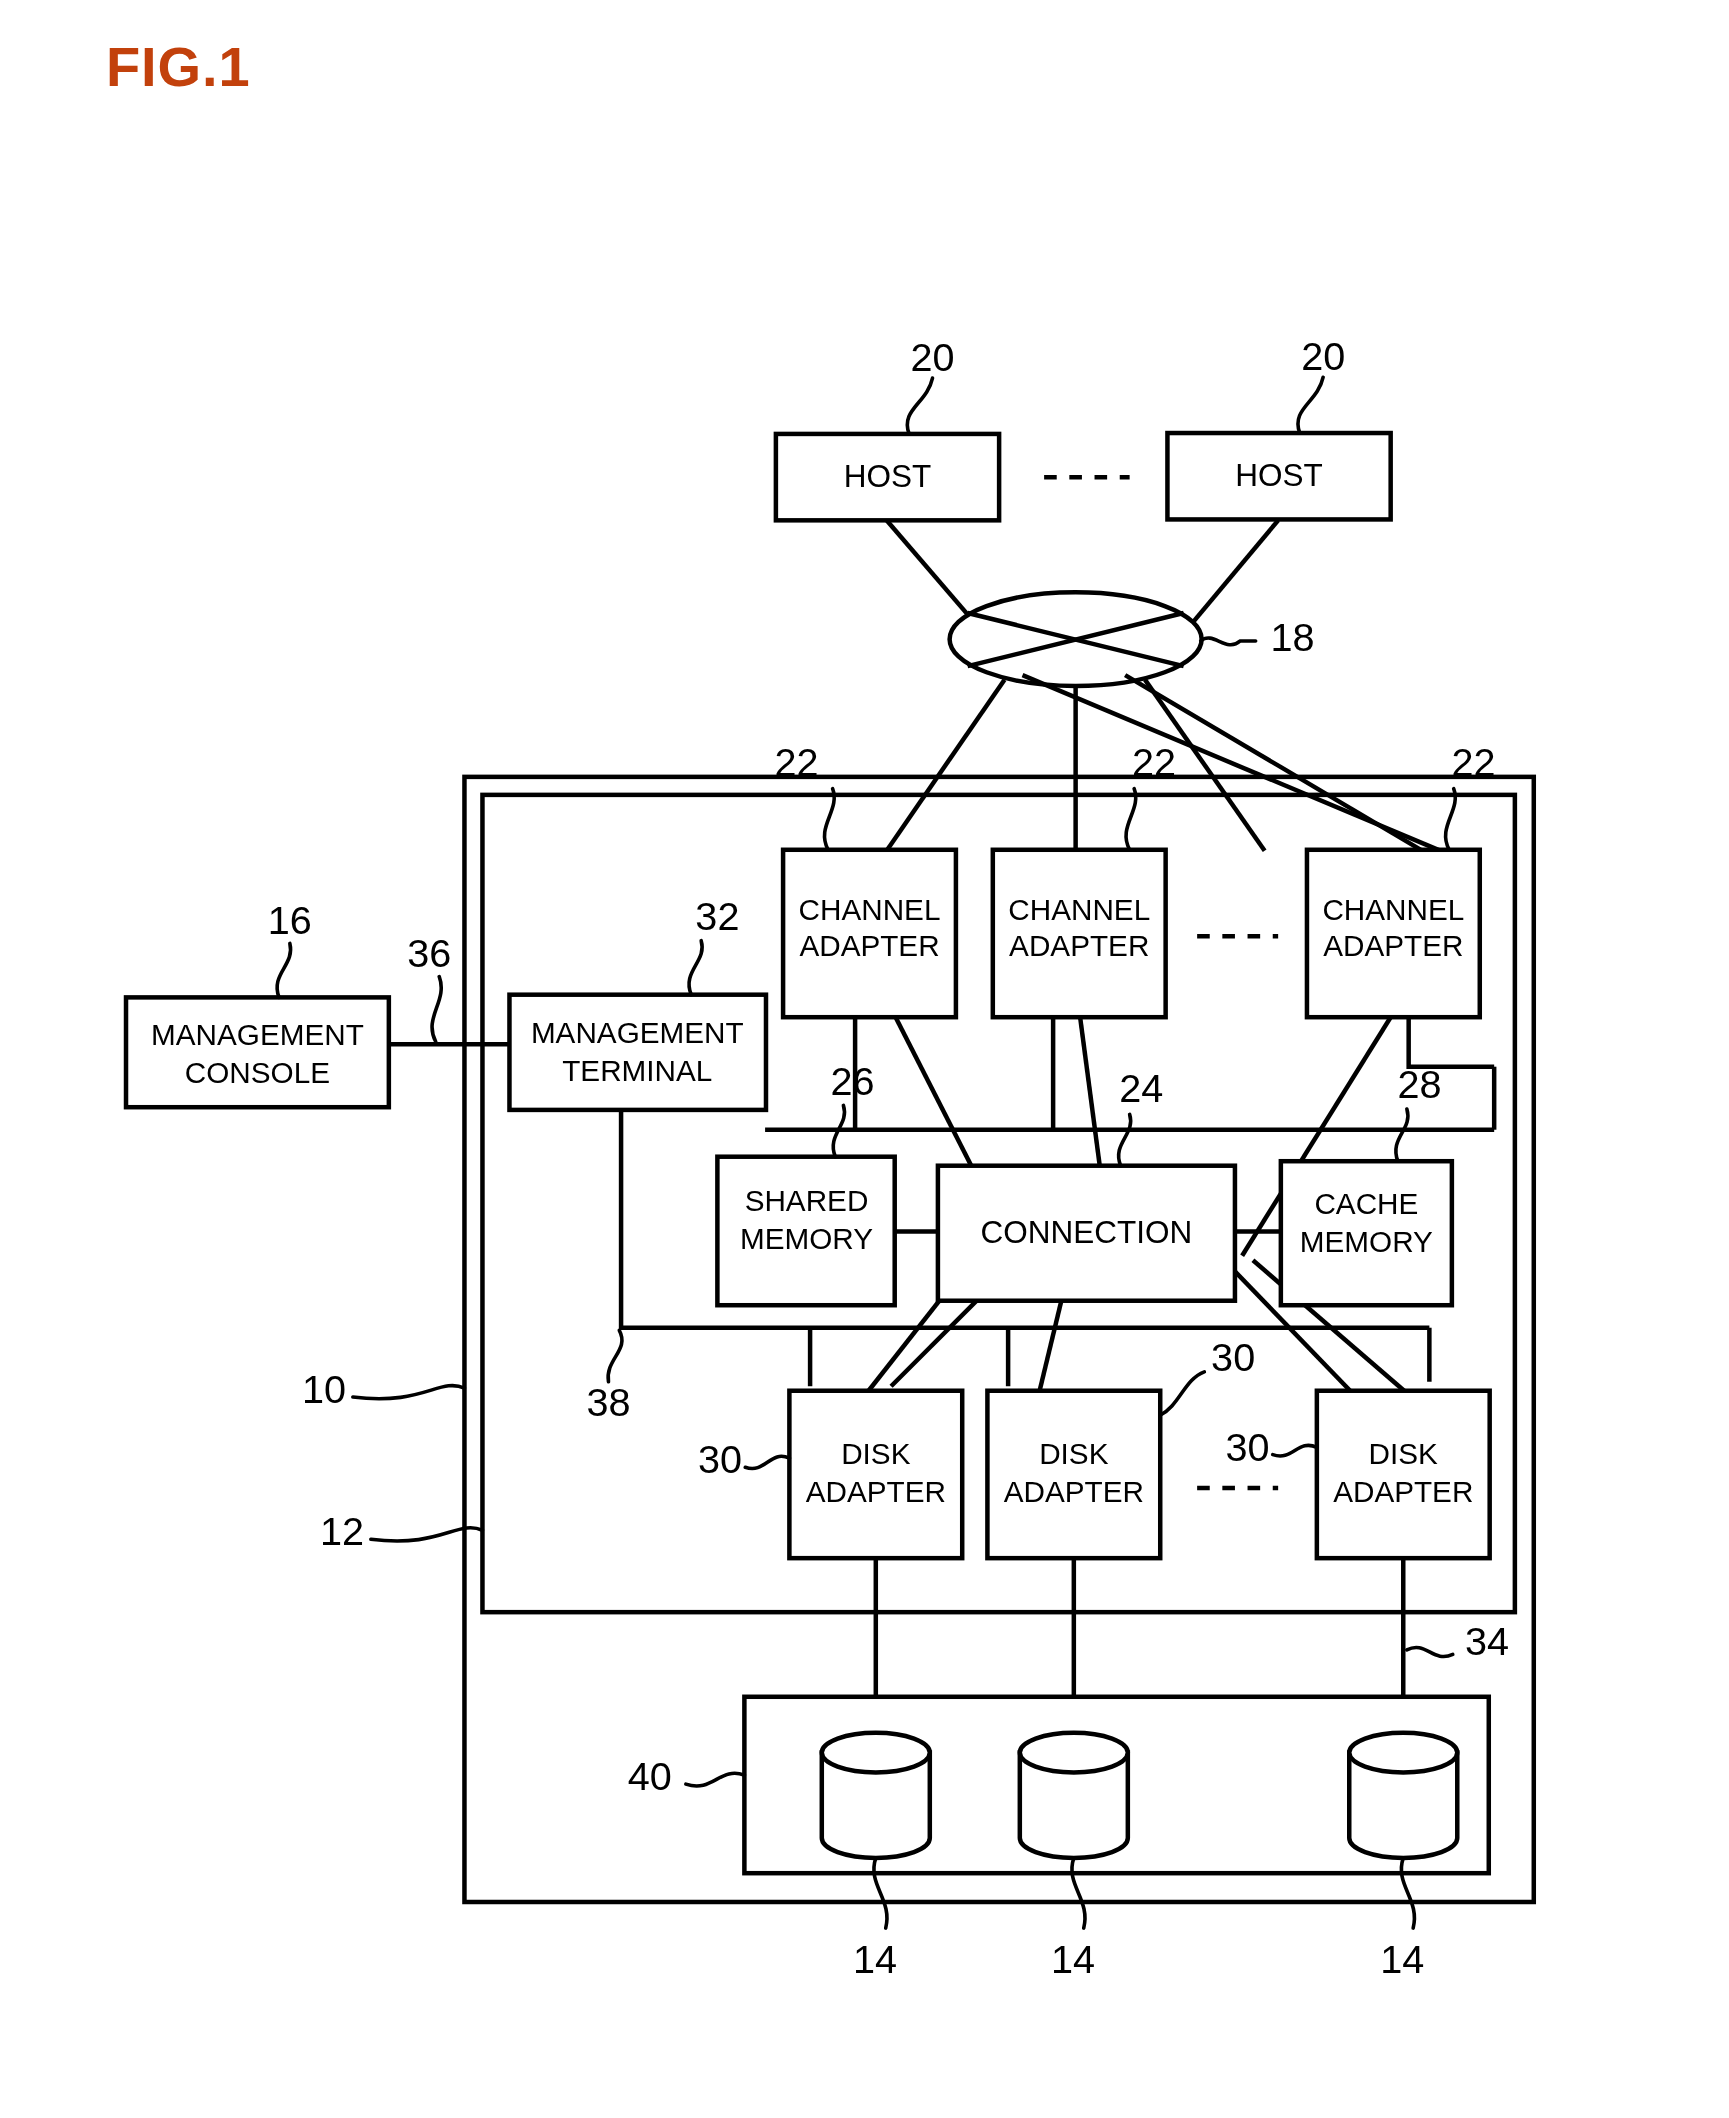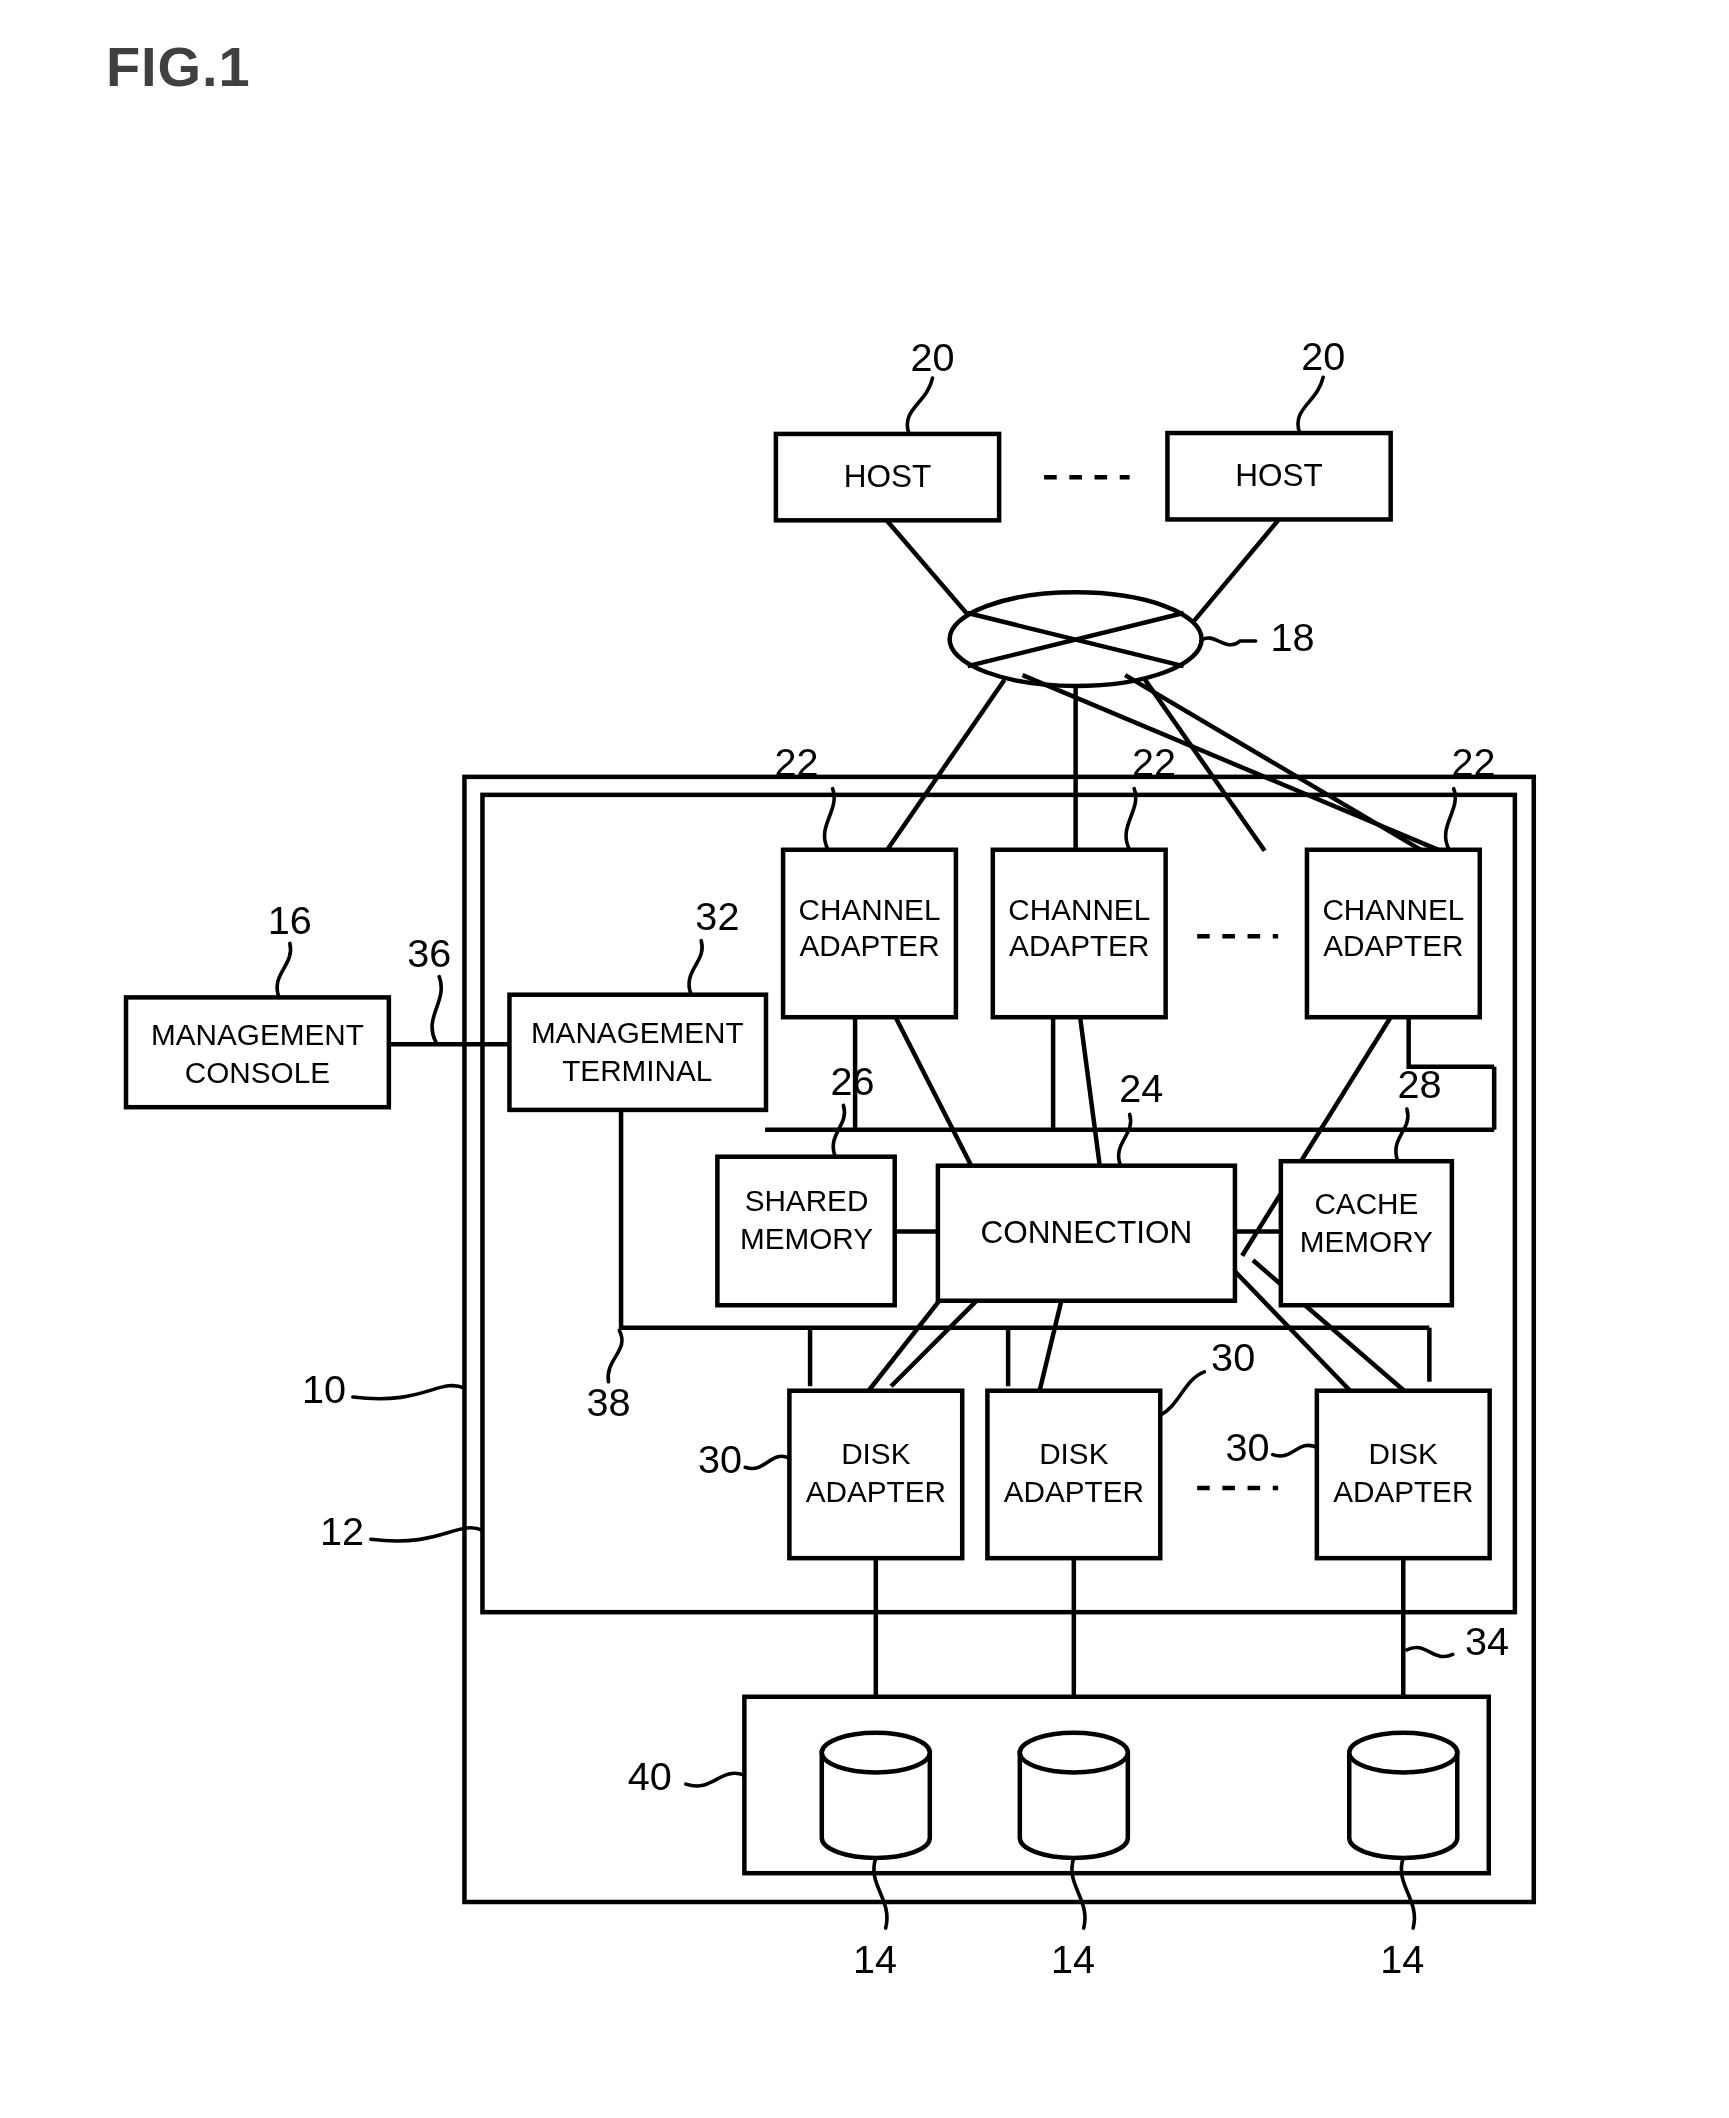--- a/index.html
+++ b/index.html
@@ -18,21 +18,21 @@
     position: absolute;
     inset: 0;
   }
   #fig-title {
     position: absolute;
     left: 106px;
     top: 34px;
     font-size: 56px;
     font-weight: bold;
     letter-spacing: 0.9px;
-    color: #404040;
+    color: #c2410c;
     text-align: center;
   }
   svg.diagram {
     position: absolute;
     left: 0;
     top: 0;
     width: 1730px;
     height: 2119px;
   }
   .box-label {

